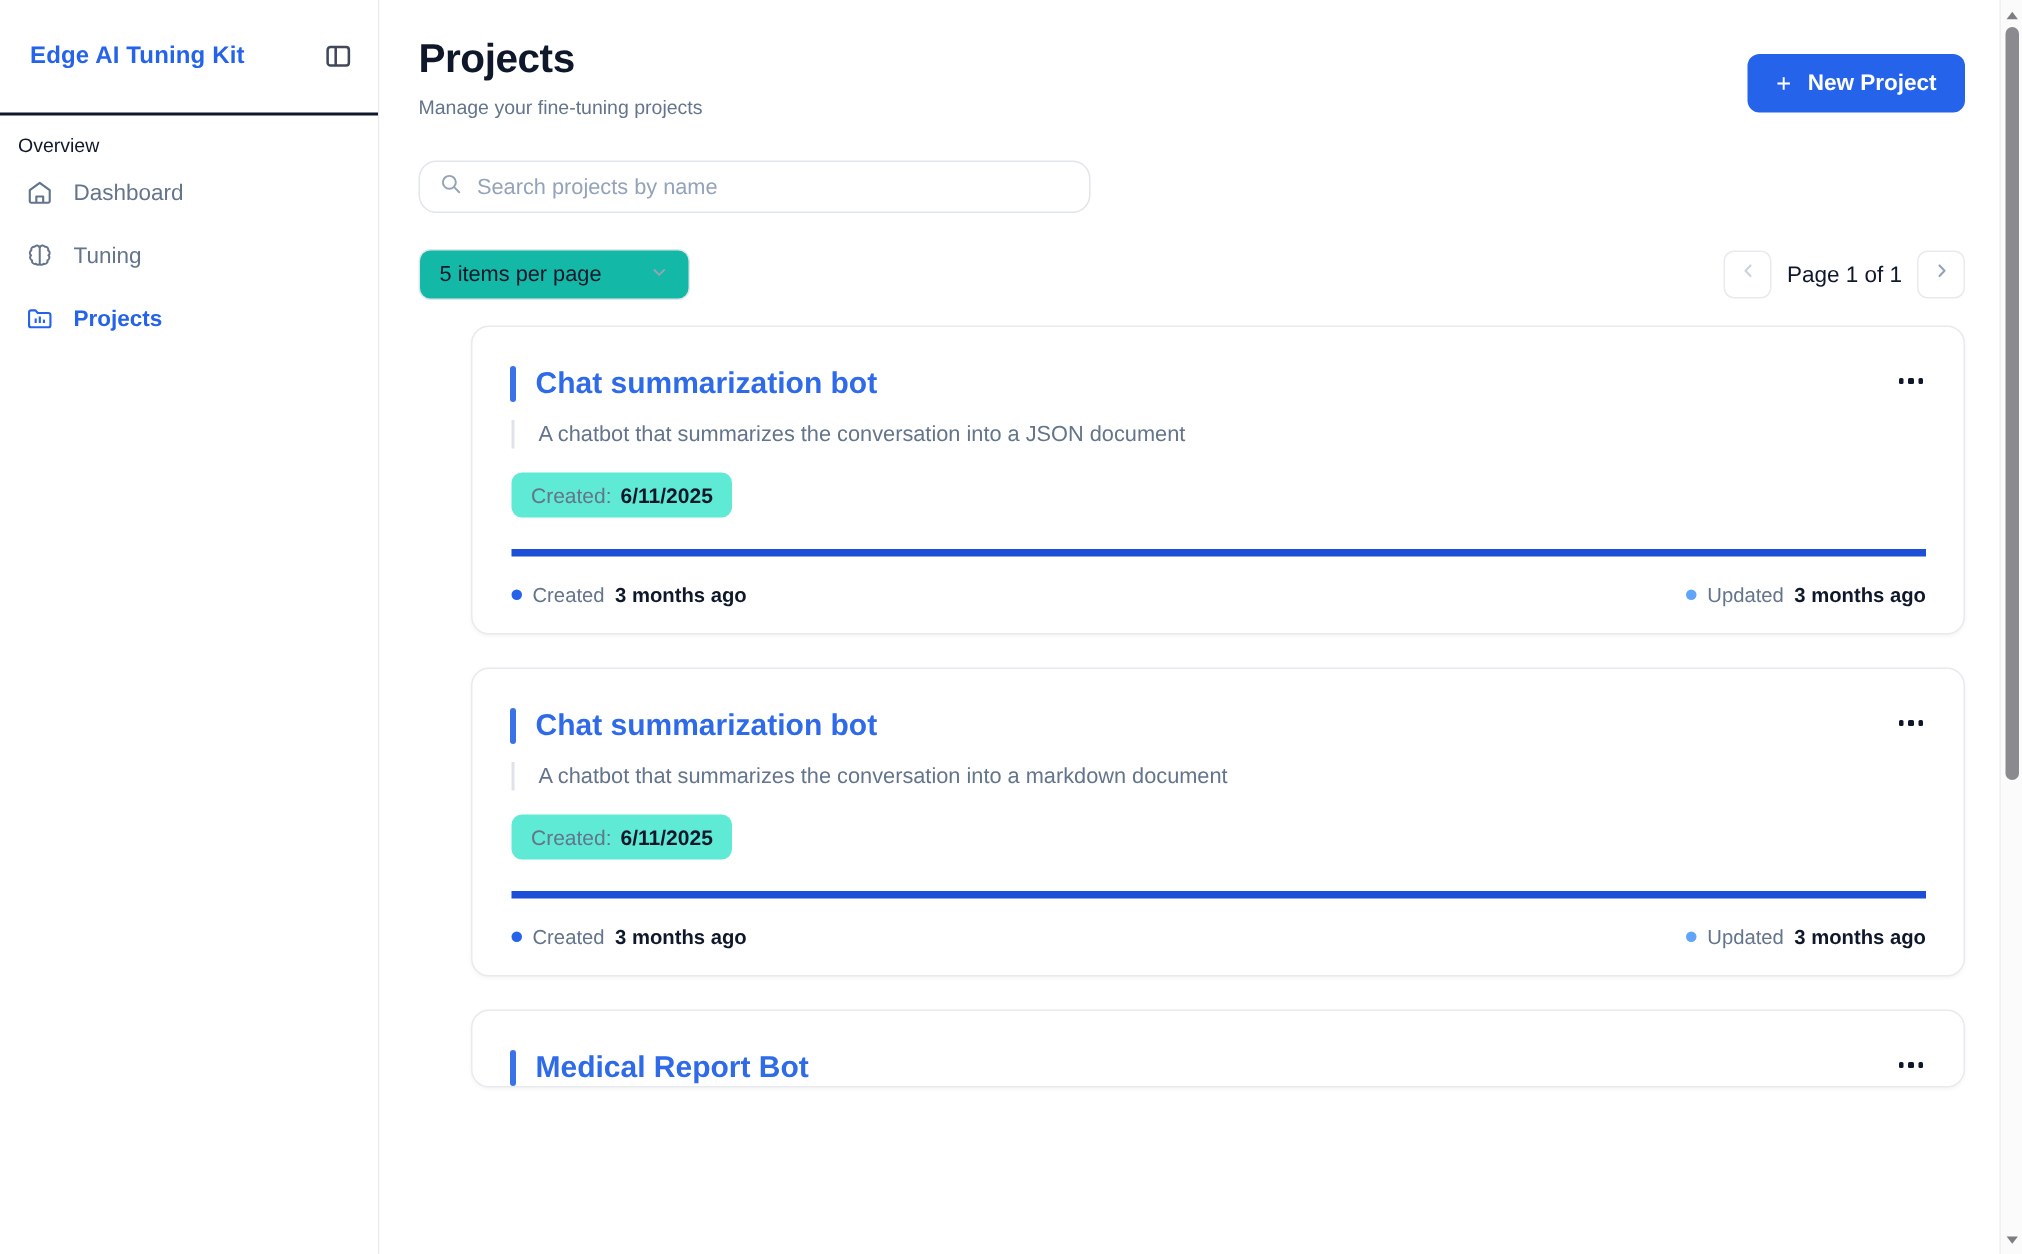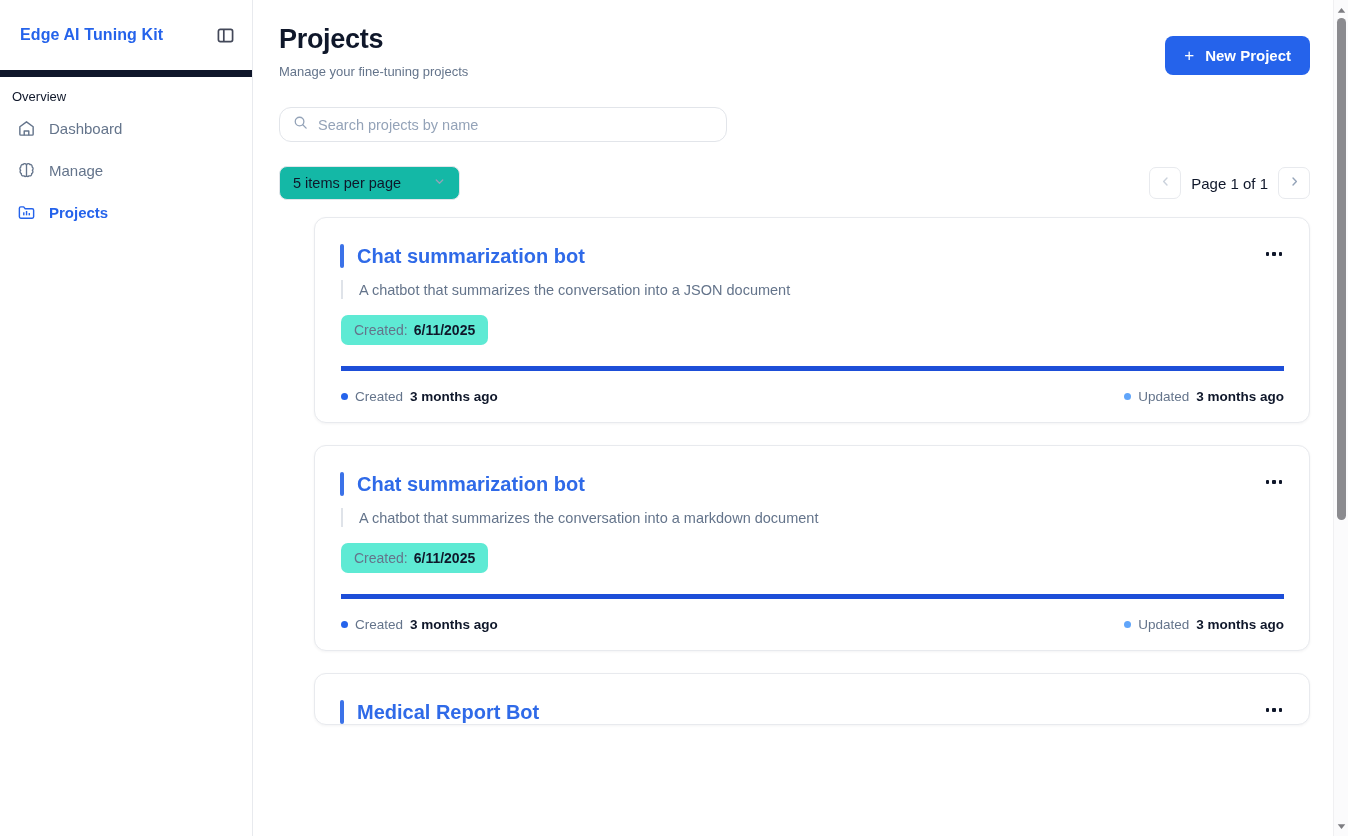--- a/index.html
+++ b/index.html
@@ -13,21 +13,21 @@
 
   
   .sidebar {
     width: 253px; height: 836px;
     background: #ffffff;
     border-right: 1px solid #e8eaee;
     flex: 0 0 253px;
   }
   .sidebar-header {
     height: 77px;
-    border-bottom: 7px solid #0f172a;
+    border-bottom: 2px solid #0f172a;
     display: flex; align-items: center;
     padding: 0 16px 0 20px;
     justify-content: space-between;
   }
   .brand {
     font-size: 16px; font-weight: bold; color: #2563eb;
     letter-spacing: 0.1px;
   }
   .toggle-btn {
     width: 22px; height: 22px;
@@ -208,21 +208,21 @@
     </div>
 
     <div class="nav-item">
       <span class="nav-icon">
         <svg width="19" height="19" viewBox="0 0 20 20" fill="none">
           <path d="M10 3.2v13.6" stroke="#64748b" stroke-width="1.4"></path>
           <path d="M10 4.3a2 2 0 0 0-3.6-.6 2 2 0 0 0-2.3 2.5 2.1 2.1 0 0 0-.2 3.5 2.1 2.1 0 0 0 .7 3.5 2 2 0 0 0 2.6 2.4A2 2 0 0 0 10 15.7" stroke="#64748b" stroke-width="1.4" stroke-linejoin="round"></path>
           <path d="M10 4.3a2 2 0 0 1 3.6-.6 2 2 0 0 1 2.3 2.5 2.1 2.1 0 0 1 .2 3.5 2.1 2.1 0 0 1-.7 3.5 2 2 0 0 1-2.6 2.4A2 2 0 0 1 10 15.7" stroke="#64748b" stroke-width="1.4" stroke-linejoin="round"></path>
         </svg>
       </span>
-      <span>Manage</span>
+      <span>Tuning</span>
     </div>
 
     <div class="nav-item active">
       <span class="nav-icon">
         <svg width="19" height="19" viewBox="0 0 20 20" fill="none">
           <path d="M2.5 5.6a1.5 1.5 0 0 1 1.5-1.5h3l1.6 1.9h7.4a1.5 1.5 0 0 1 1.5 1.5v7A1.5 1.5 0 0 1 16 16H4a1.5 1.5 0 0 1-1.5-1.5V5.6z" stroke="#2563eb" stroke-width="1.5" stroke-linejoin="round"></path>
           <rect x="6.4" y="9.8" width="1.5" height="3.2" fill="#2563eb"></rect>
           <rect x="9.3" y="8.4" width="1.5" height="4.6" fill="#2563eb"></rect>
           <rect x="12.2" y="10.6" width="1.5" height="2.4" fill="#2563eb"></rect>
         </svg>

